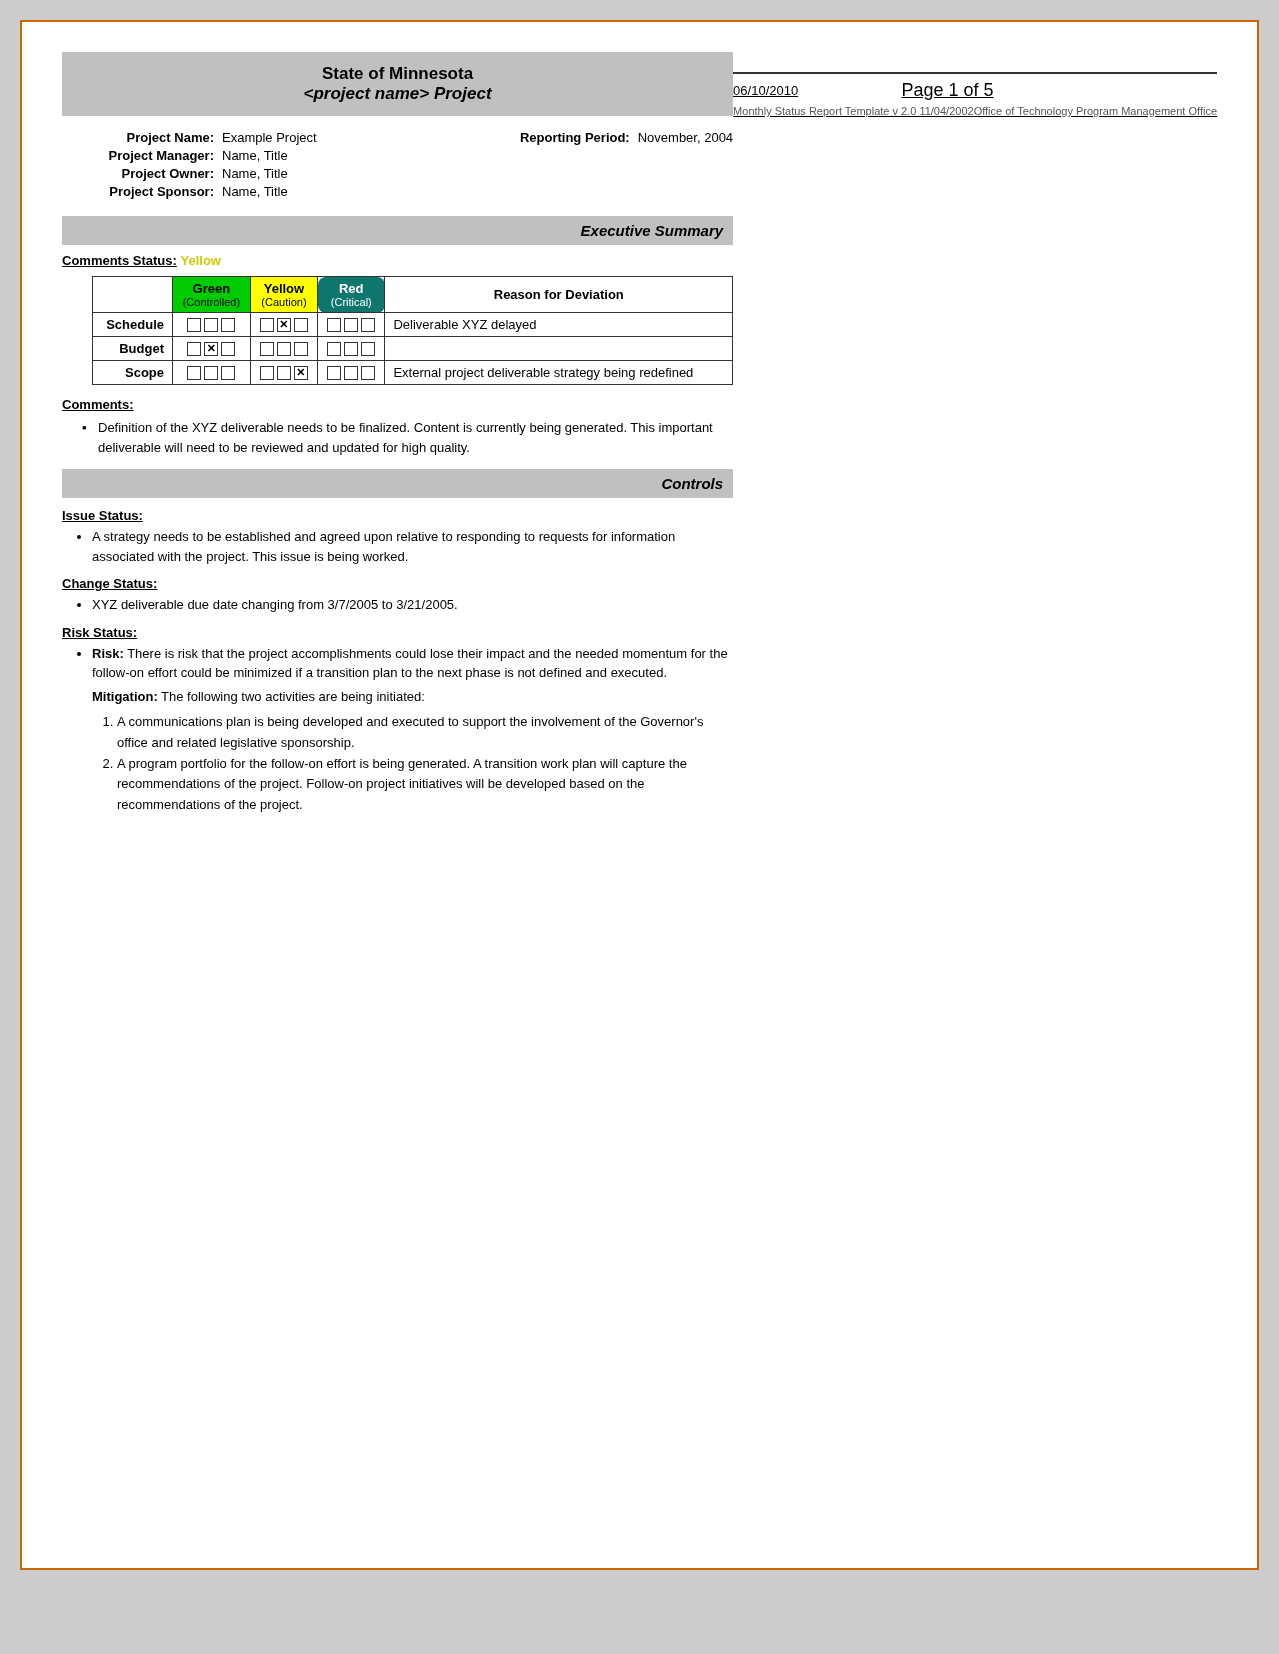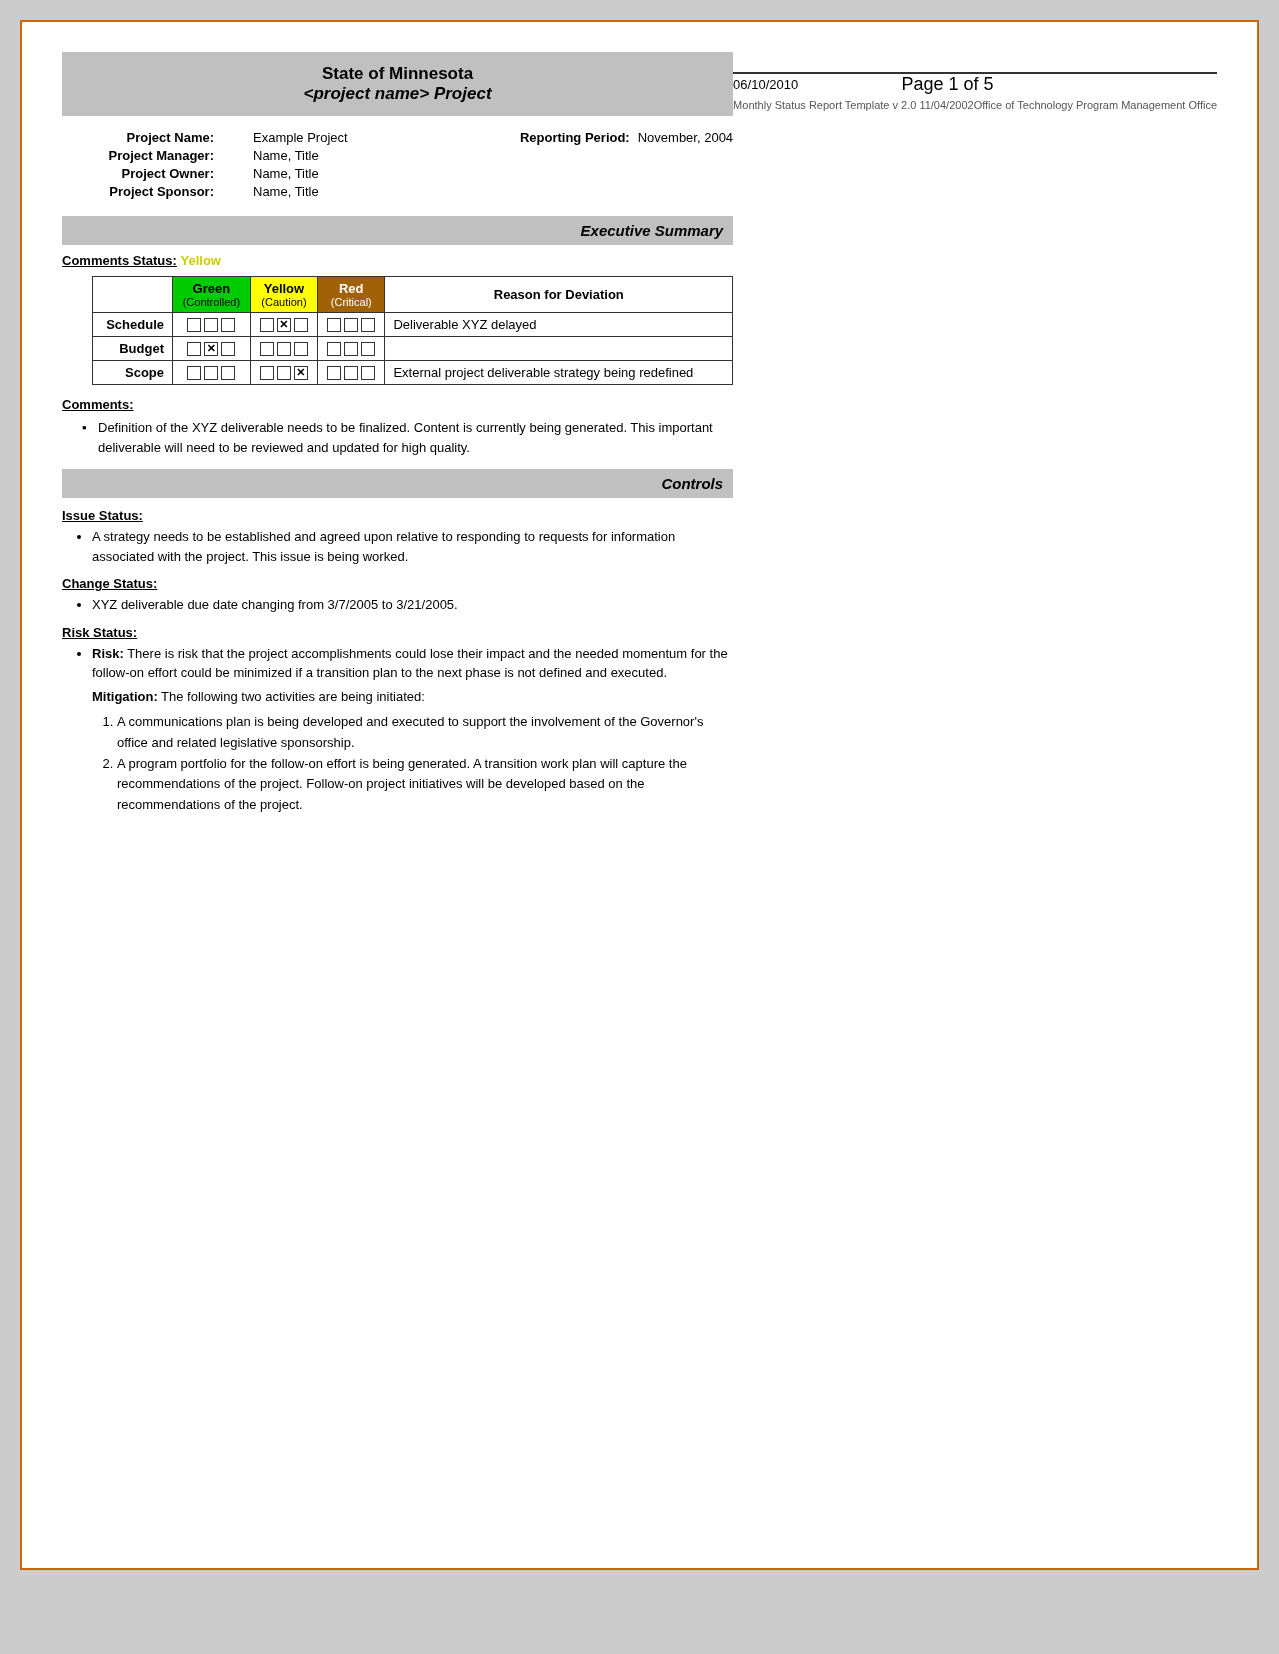--- a/index.html
+++ b/index.html
@@ -47,21 +47,20 @@
       font-weight: bold;
     }
     
     .project-info {
       margin-bottom: 10px;
       padding: 4px 0;
     }
     .project-info-row {
       display: flex;
       margin-bottom: 3px;
-      gap: 31px;
     }
     .project-info-row .label {
       font-weight: bold;
       min-width: 160px;
       text-align: right;
       padding-right: 8px;
     }
     .project-info-row .value {
       flex: 1;
     }
@@ -129,23 +128,24 @@
     }
     .th-green {
       background: #00cc00;
       font-weight: bold;
     }
     .th-yellow {
       background: #ffff00;
       font-weight: bold;
     }
     .th-red {
-      background: #a16207;
+      background: #0f766e;
       font-weight: bold;
       color: #fff;
+      border-radius: 8px;
     }
     .th-sub {
       font-weight: normal;
       font-size: 11px;
     }
     .checkbox-group {
       display: flex;
       gap: 3px;
       justify-content: center;
     }
@@ -207,20 +207,22 @@
       margin-bottom: 4px;
       line-height: 1.5;
     }
     .bold-inline {
       font-weight: bold;
     }
     
     .page-footer {
       border-top: 2px solid #333;
       margin-top: 20px;
+      padding-top: 6px;
+      text-decoration: underline;
     }
     .footer-top {
       display: flex;
       justify-content: space-between;
       align-items: center;
       margin-bottom: 4px;
     }
     .footer-date {
       font-size: 13px;
     }

